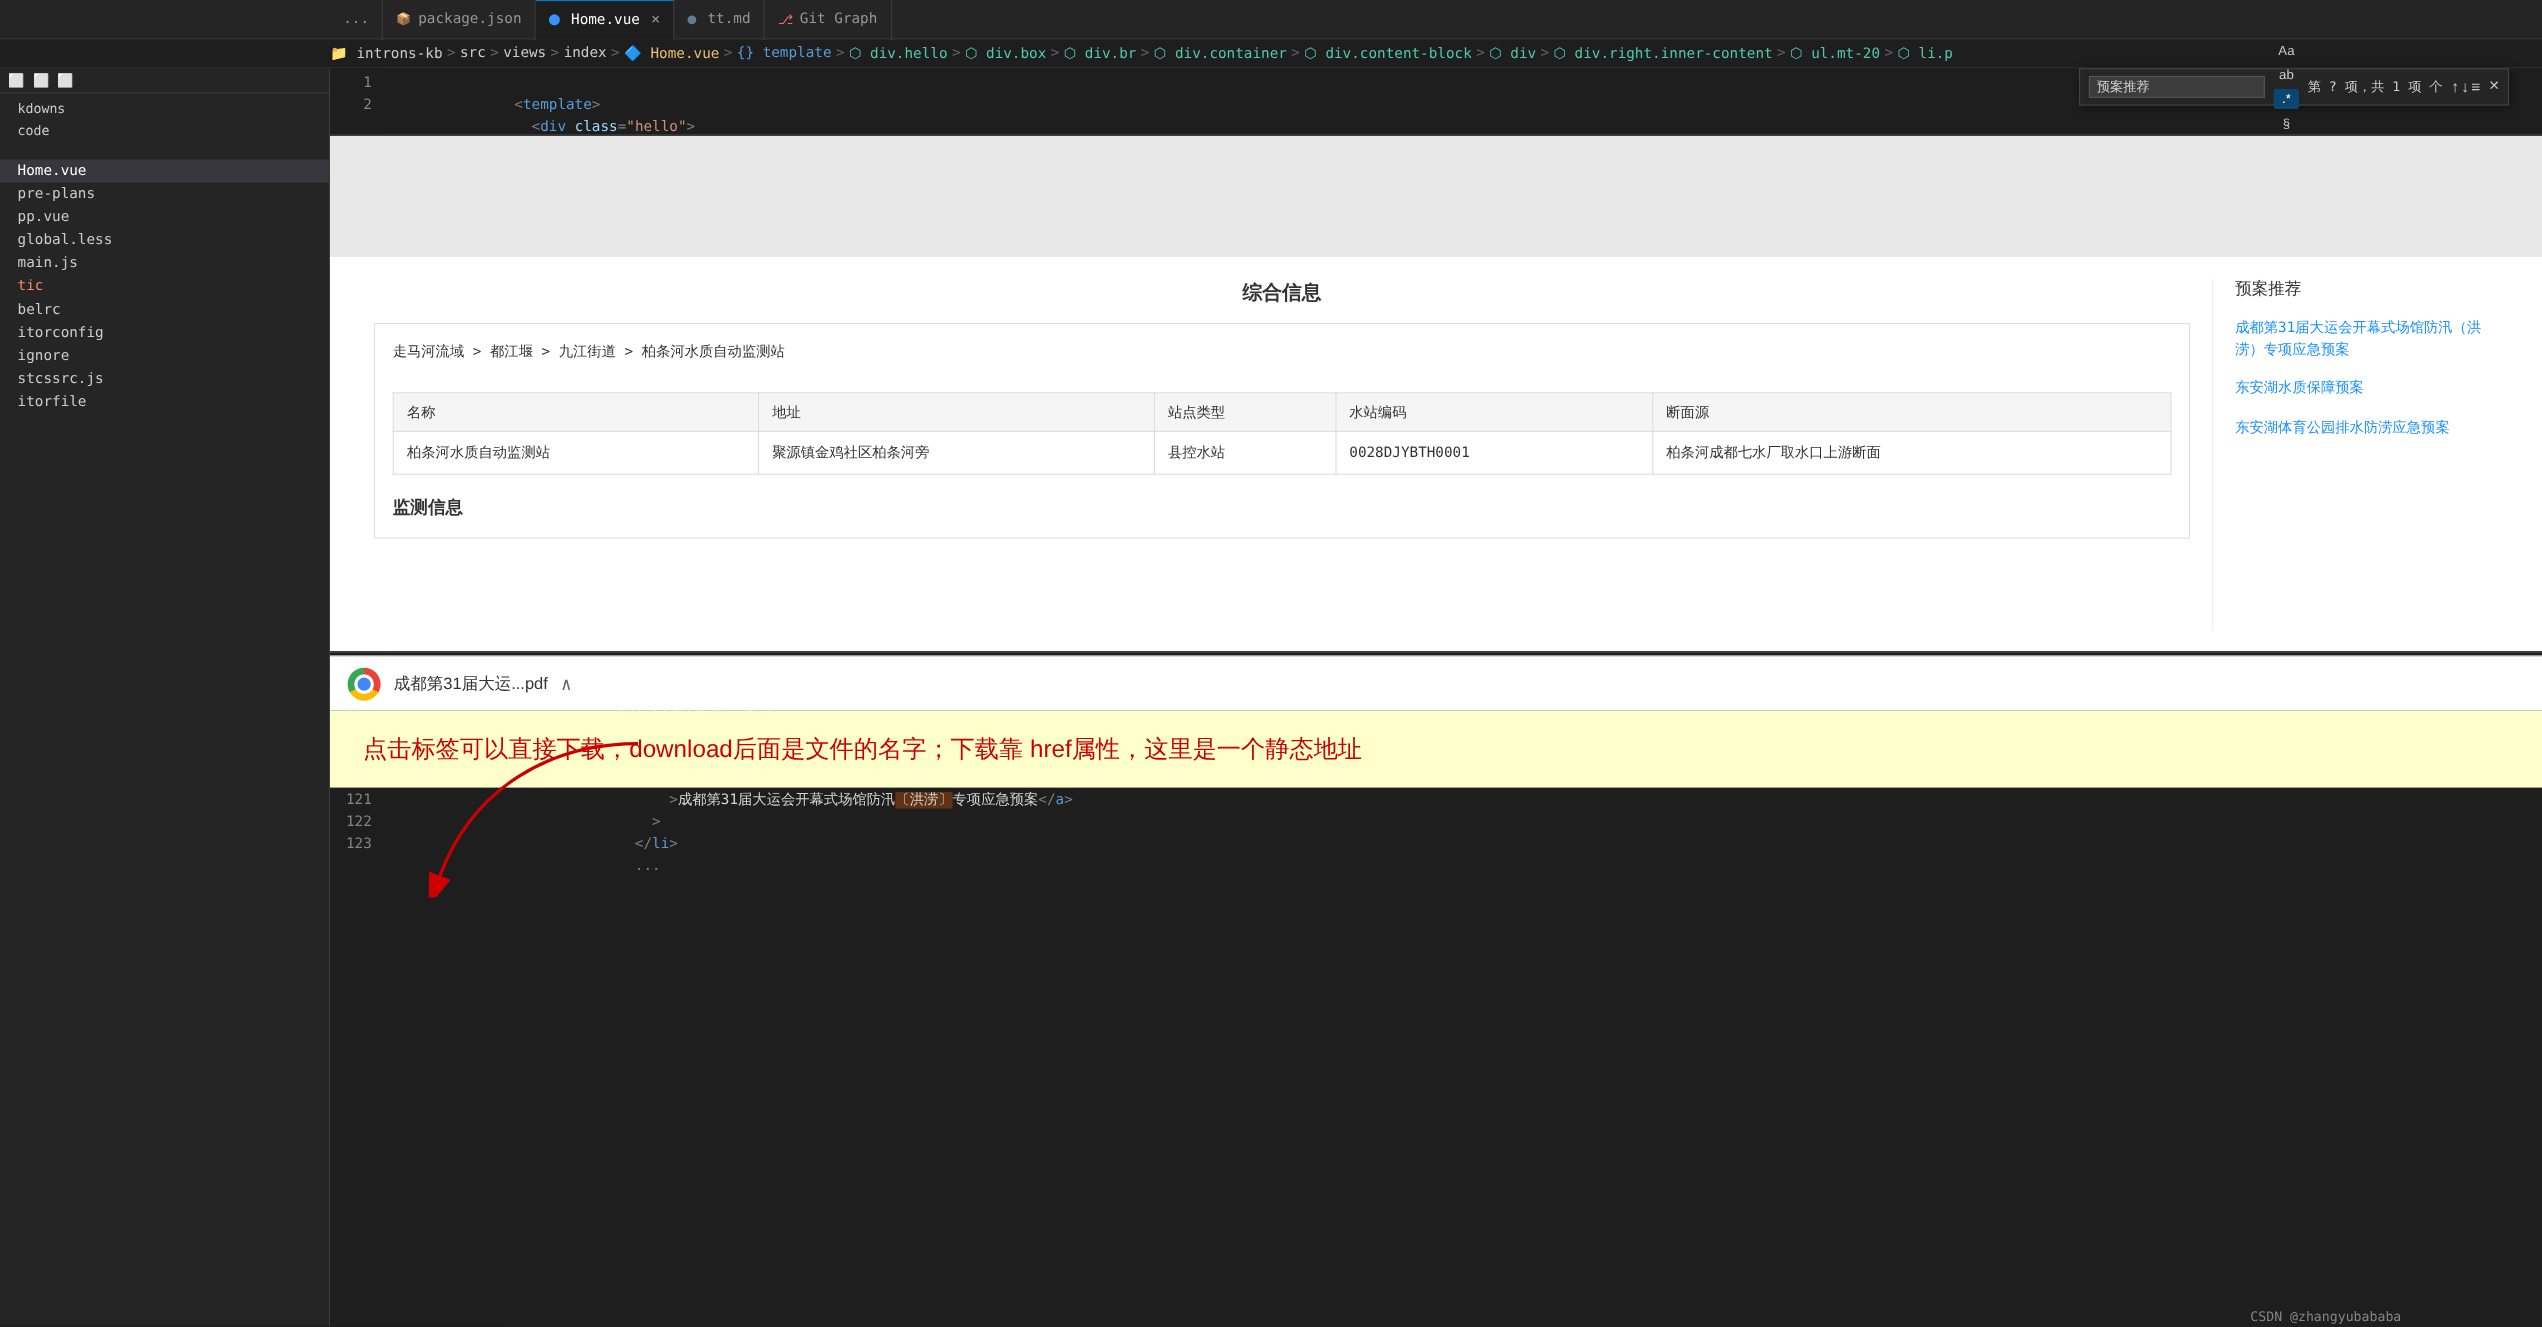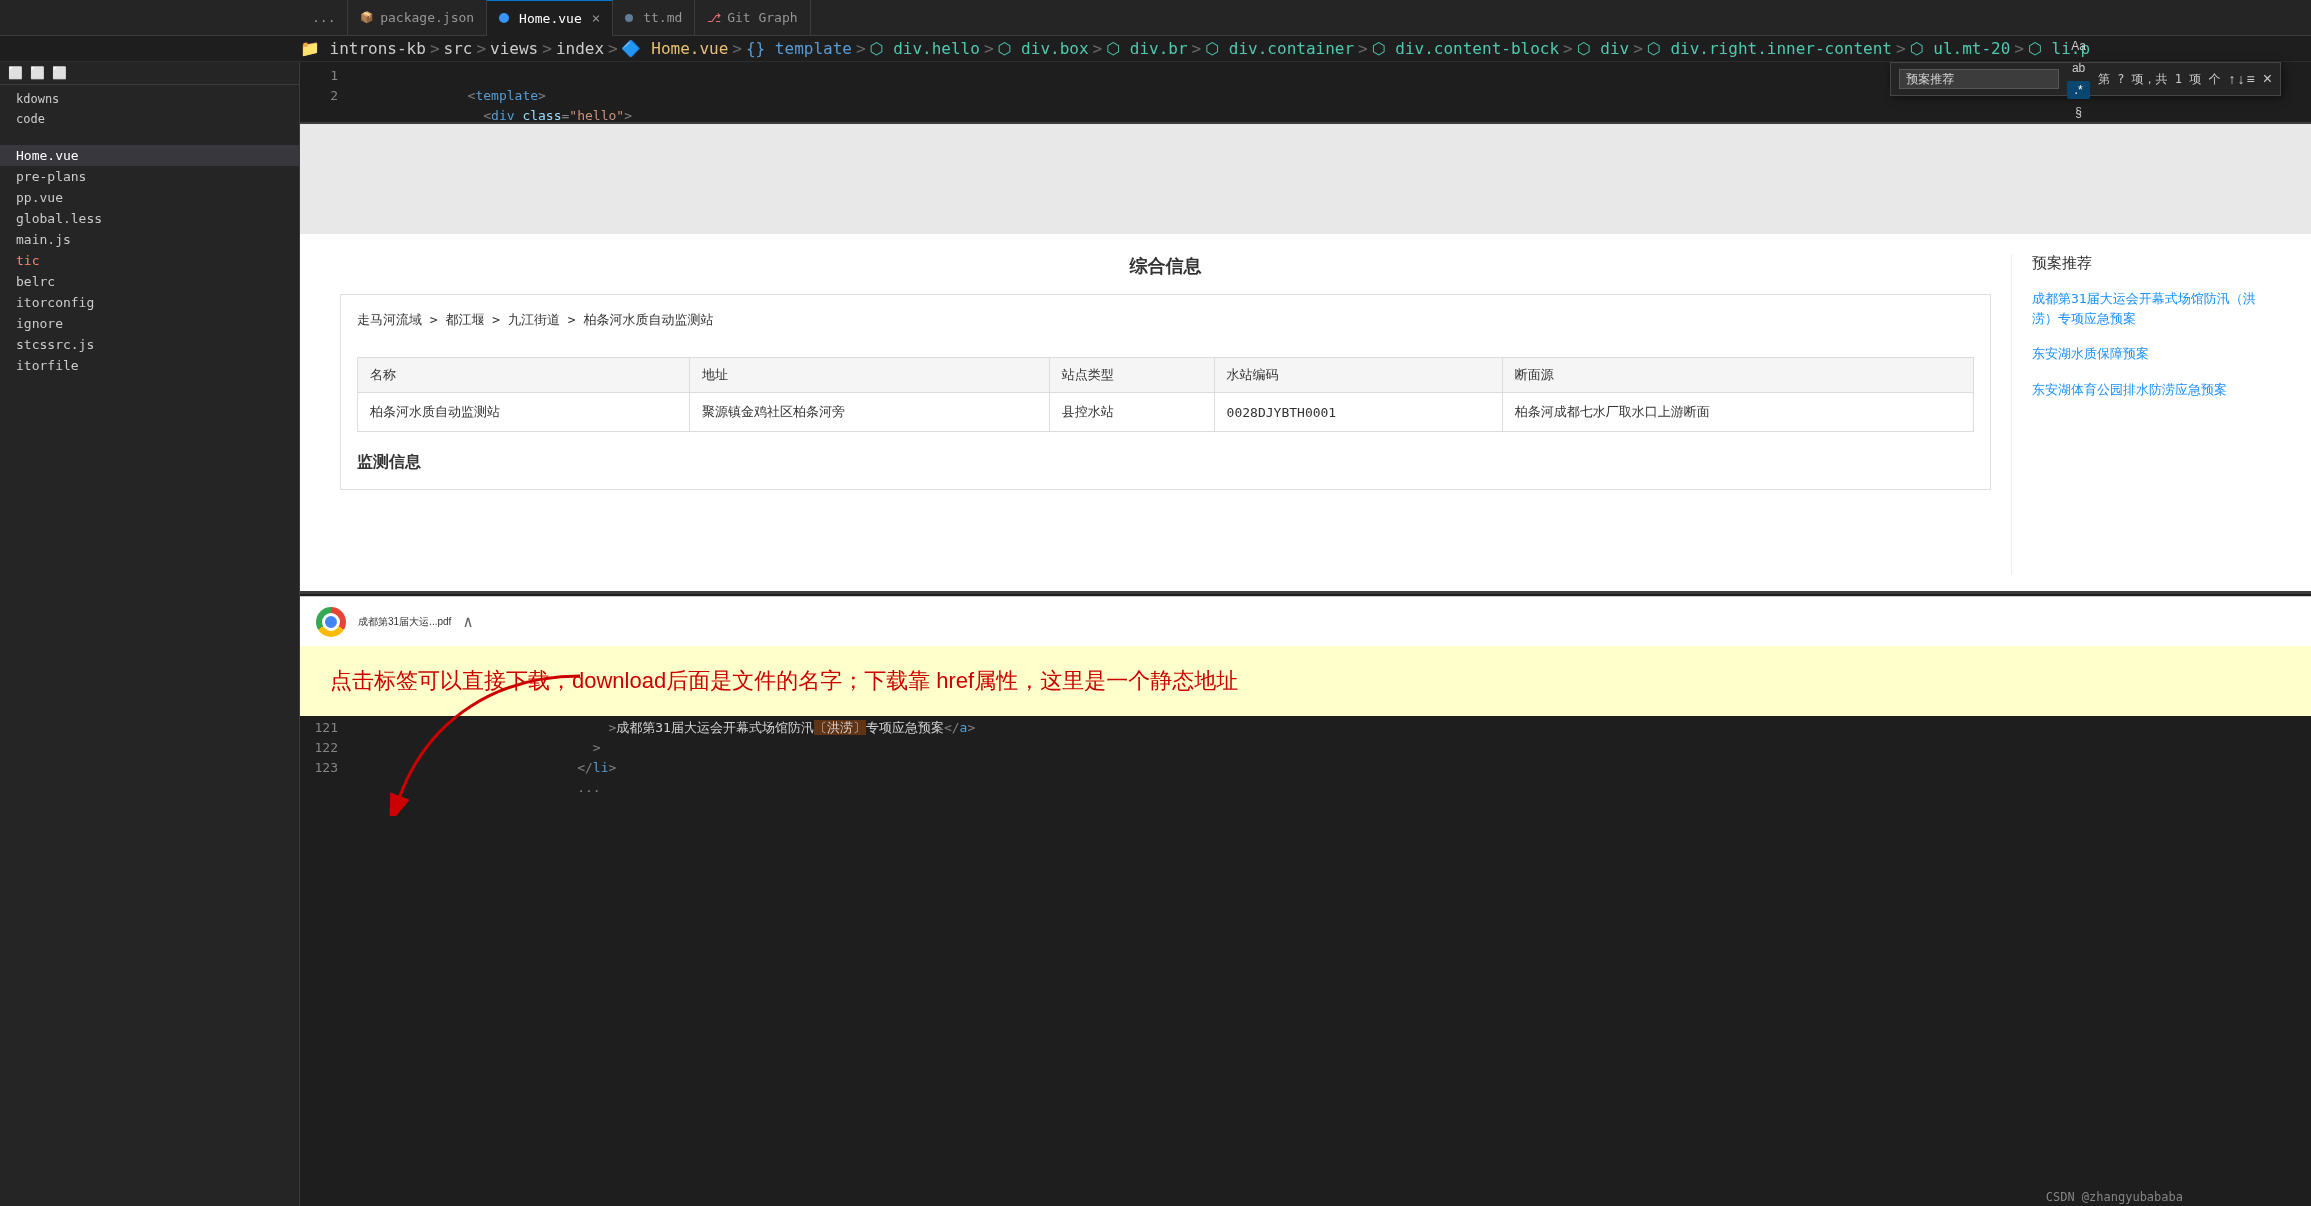--- a/index.html
+++ b/index.html
@@ -10,21 +10,21 @@
       display: flex; align-items: center; background: #252526; height: 36px; border-bottom: 1px solid #3c3c3c; padding-left: 300px;
     }
     .tab-item {
       display: flex; align-items: center; height: 36px; padding: 0 12px; gap: 6px; font-size: 13px; cursor: pointer; color: #969696; border-right: 1px solid #3c3c3c; white-space: nowrap;
     }
     .tab-item.active { background: #1e1e1e; color: #fff; border-top: 1px solid #007acc; }
     .tab-close { font-size: 14px; color: #969696; margin-left: 4px; }
 
     
     .breadcrumb-bar {
-      background: #1e1e1e; height: 26px; display: flex; align-items: center; padding: 0 16px 0 300px; border-bottom: 1px solid #2d2d2d; color: #cccccc; font-size: 16px; gap: 4px;
+      background: #1e1e1e; height: 26px; display: flex; align-items: center; padding: 0 16px 0 300px; border-bottom: 1px solid #2d2d2d; color: #cccccc; font-size: 13px; gap: 4px;
     }
     .breadcrumb-bar span { color: #cccccc; }
     .breadcrumb-bar .sep { color: #666; }
 
     
     .find-bar {
       position: absolute; top: 62px; right: 30px; background: #252526; border: 1px solid #454545; display: flex; align-items: center; padding: 4px 8px; gap: 8px; z-index: 100; height: 34px; box-shadow: 2px 2px 8px rgba(0,0,0,0.5);
     }
     .find-bar input {
       background: #3c3c3c; border: 1px solid #555; color: #d4d4d4; padding: 2px 6px; font-size: 12px; width: 160px; outline: none;
@@ -70,21 +70,21 @@
     .monitor-title { font-size: 16px; font-weight: bold; color: #333; }
     .pre-plan-title { font-size: 15px; color: #333; margin-bottom: 16px; }
     .pre-plan-link { color: #1890ff; font-size: 13px; display: block; margin-bottom: 16px; text-decoration: none; line-height: 1.5; }
 
     
     .download-bar {
       position: absolute; bottom: 560px; left: 0; right: 0; height: 50px; background: #fff; border-top: 1px solid #ccc; display: flex; align-items: center; padding: 0 16px; gap: 12px; z-index: 50;
     }
     .chrome-icon { width: 30px; height: 30px; border-radius: 50%; background: conic-gradient(from 0deg, #ea4335 0deg 120deg, #fbbc05 120deg 240deg, #34a853 240deg 360deg); position: relative; }
     .chrome-icon::after { content: ''; position: absolute; top: 50%; left: 50%; transform: translate(-50%,-50%); width: 12px; height: 12px; border-radius: 50%; background: #4285f4; border: 3px solid #fff; }
-    .download-filename { font-family: sans-serif; font-size: 10px; color: #333; }
+    .download-filename { font-family: sans-serif; font-size: 15px; color: #333; }
     .download-chevron { color: #666; font-size: 16px; cursor: pointer; }
 
     
     .annotation-overlay {
       position: absolute; bottom: 490px; left: 0; right: 0; height: 70px; background: #ffffcc; display: flex; align-items: center; padding: 0 30px; z-index: 60;
     }
     .annotation-text { font-family: sans-serif; font-size: 22px; color: #cc0000; font-weight: 400; }
 
     
     .arrow-container {

